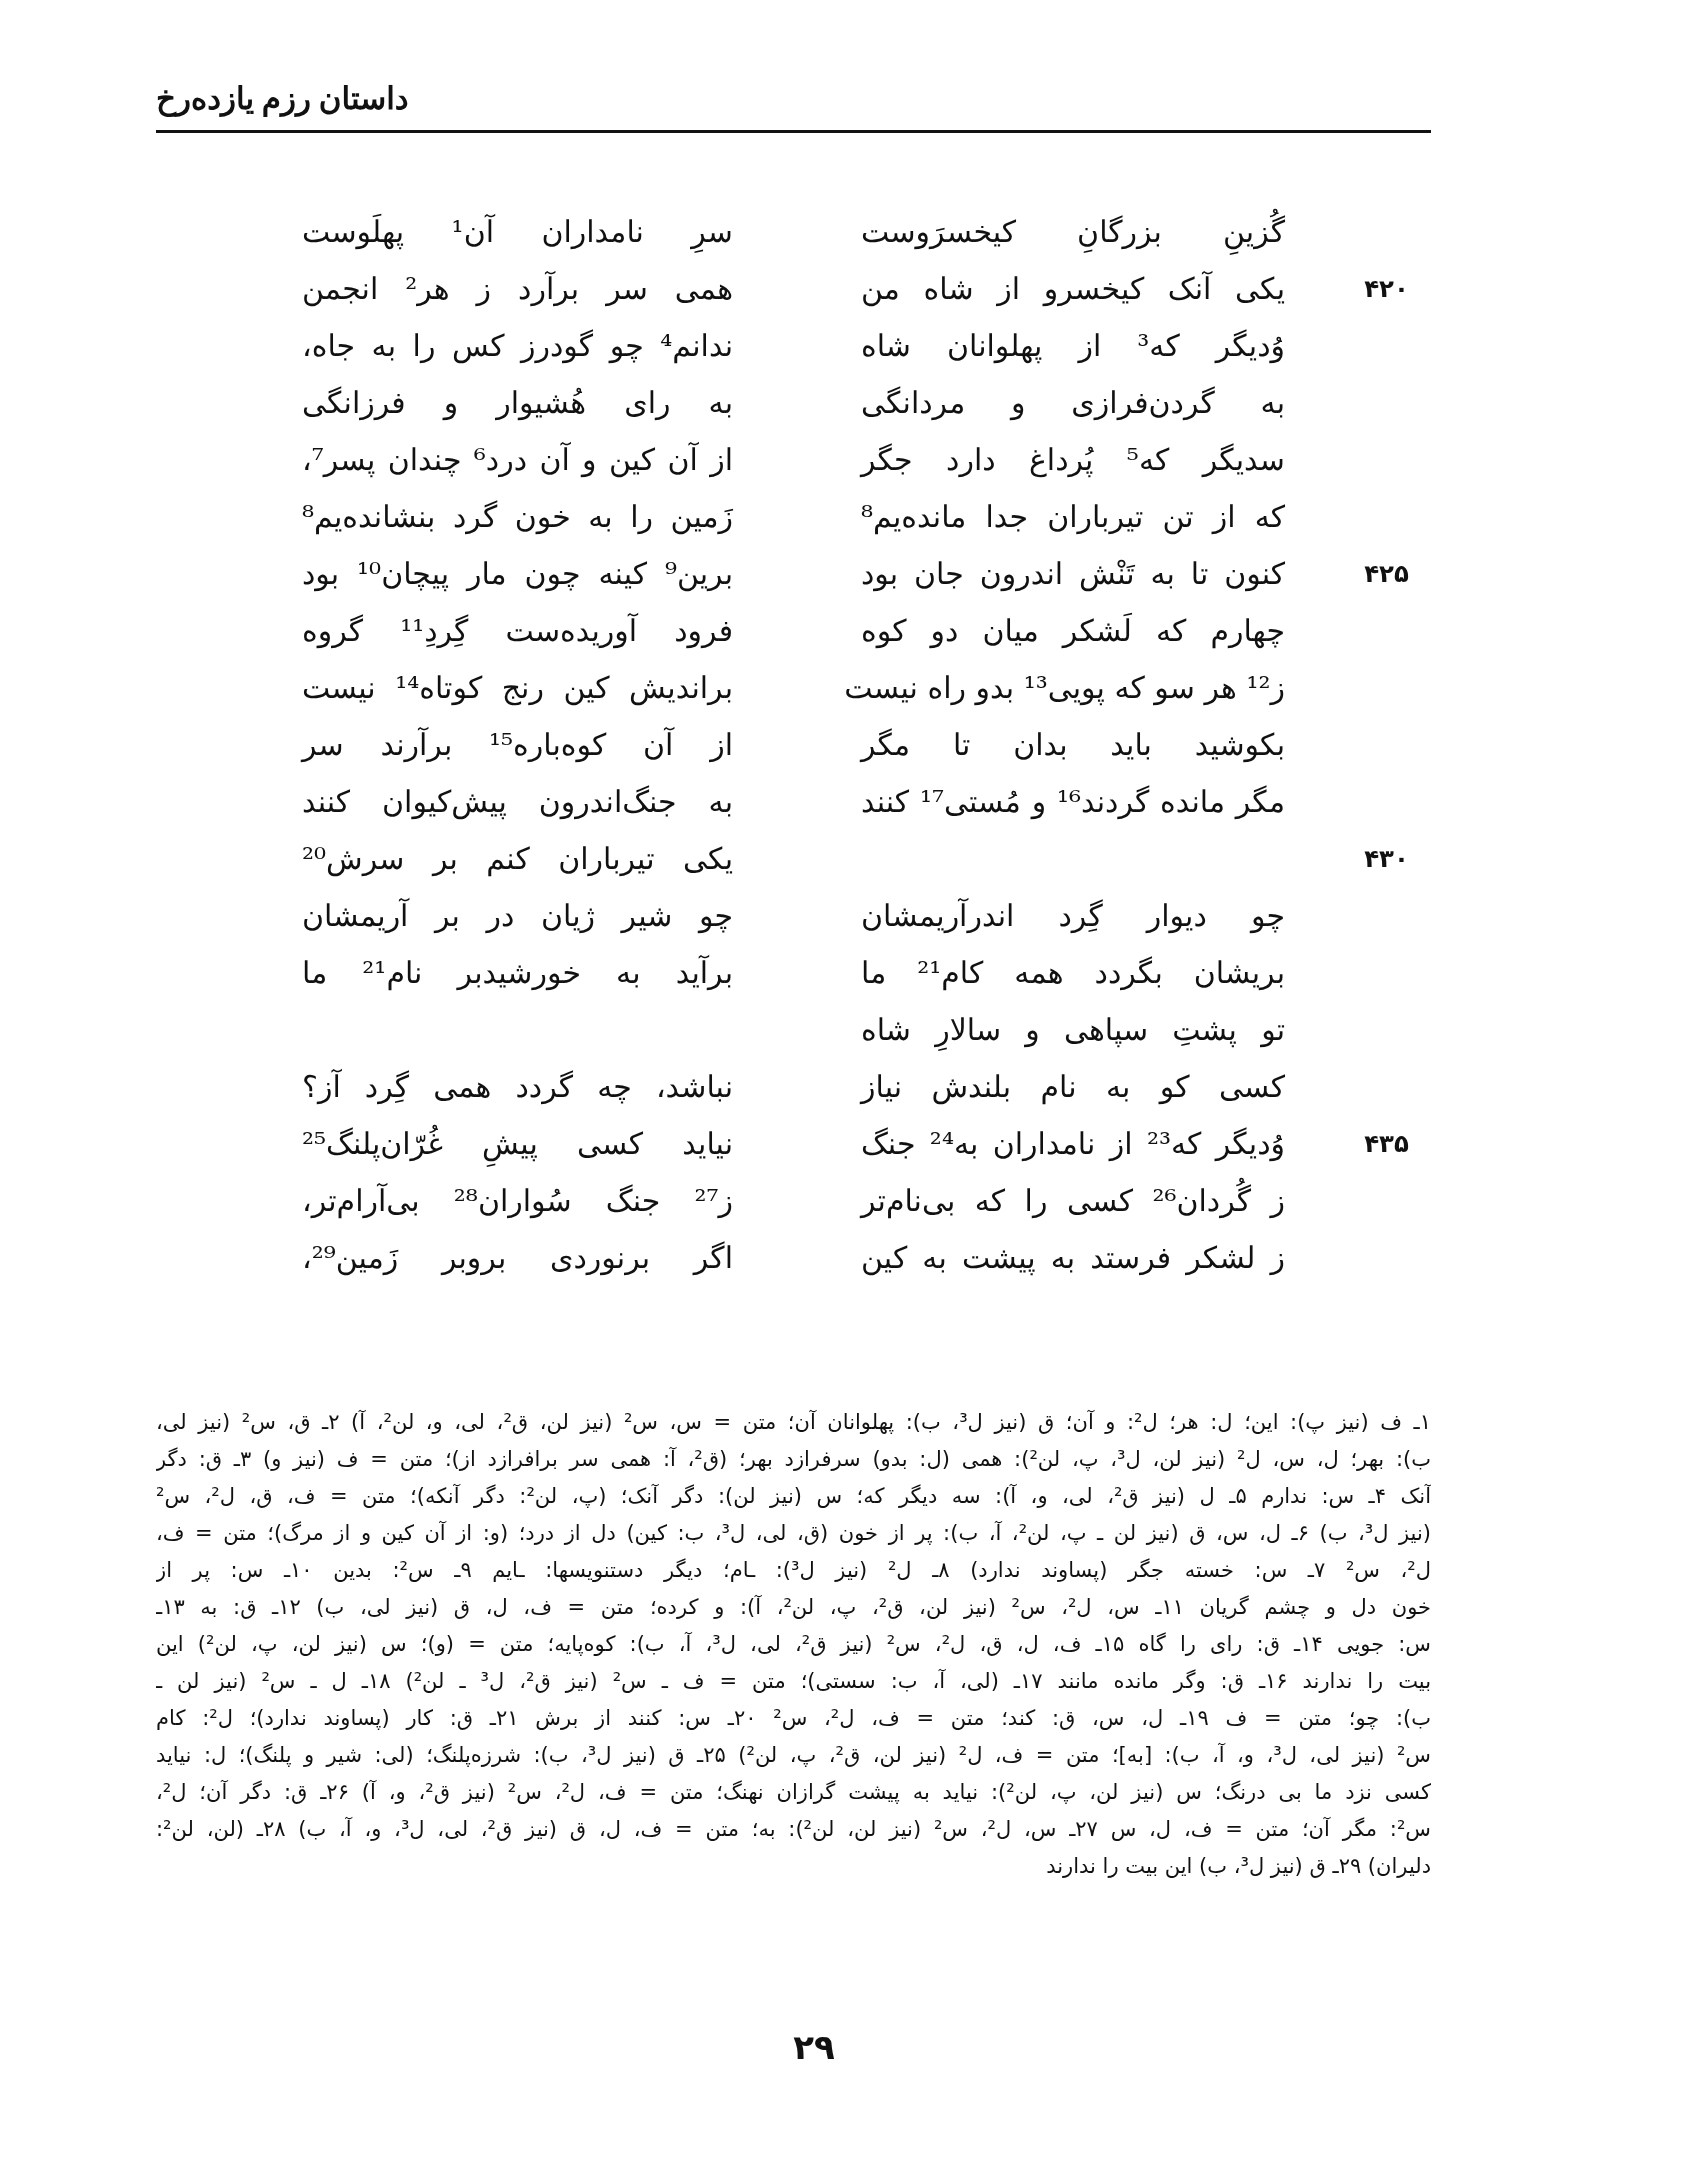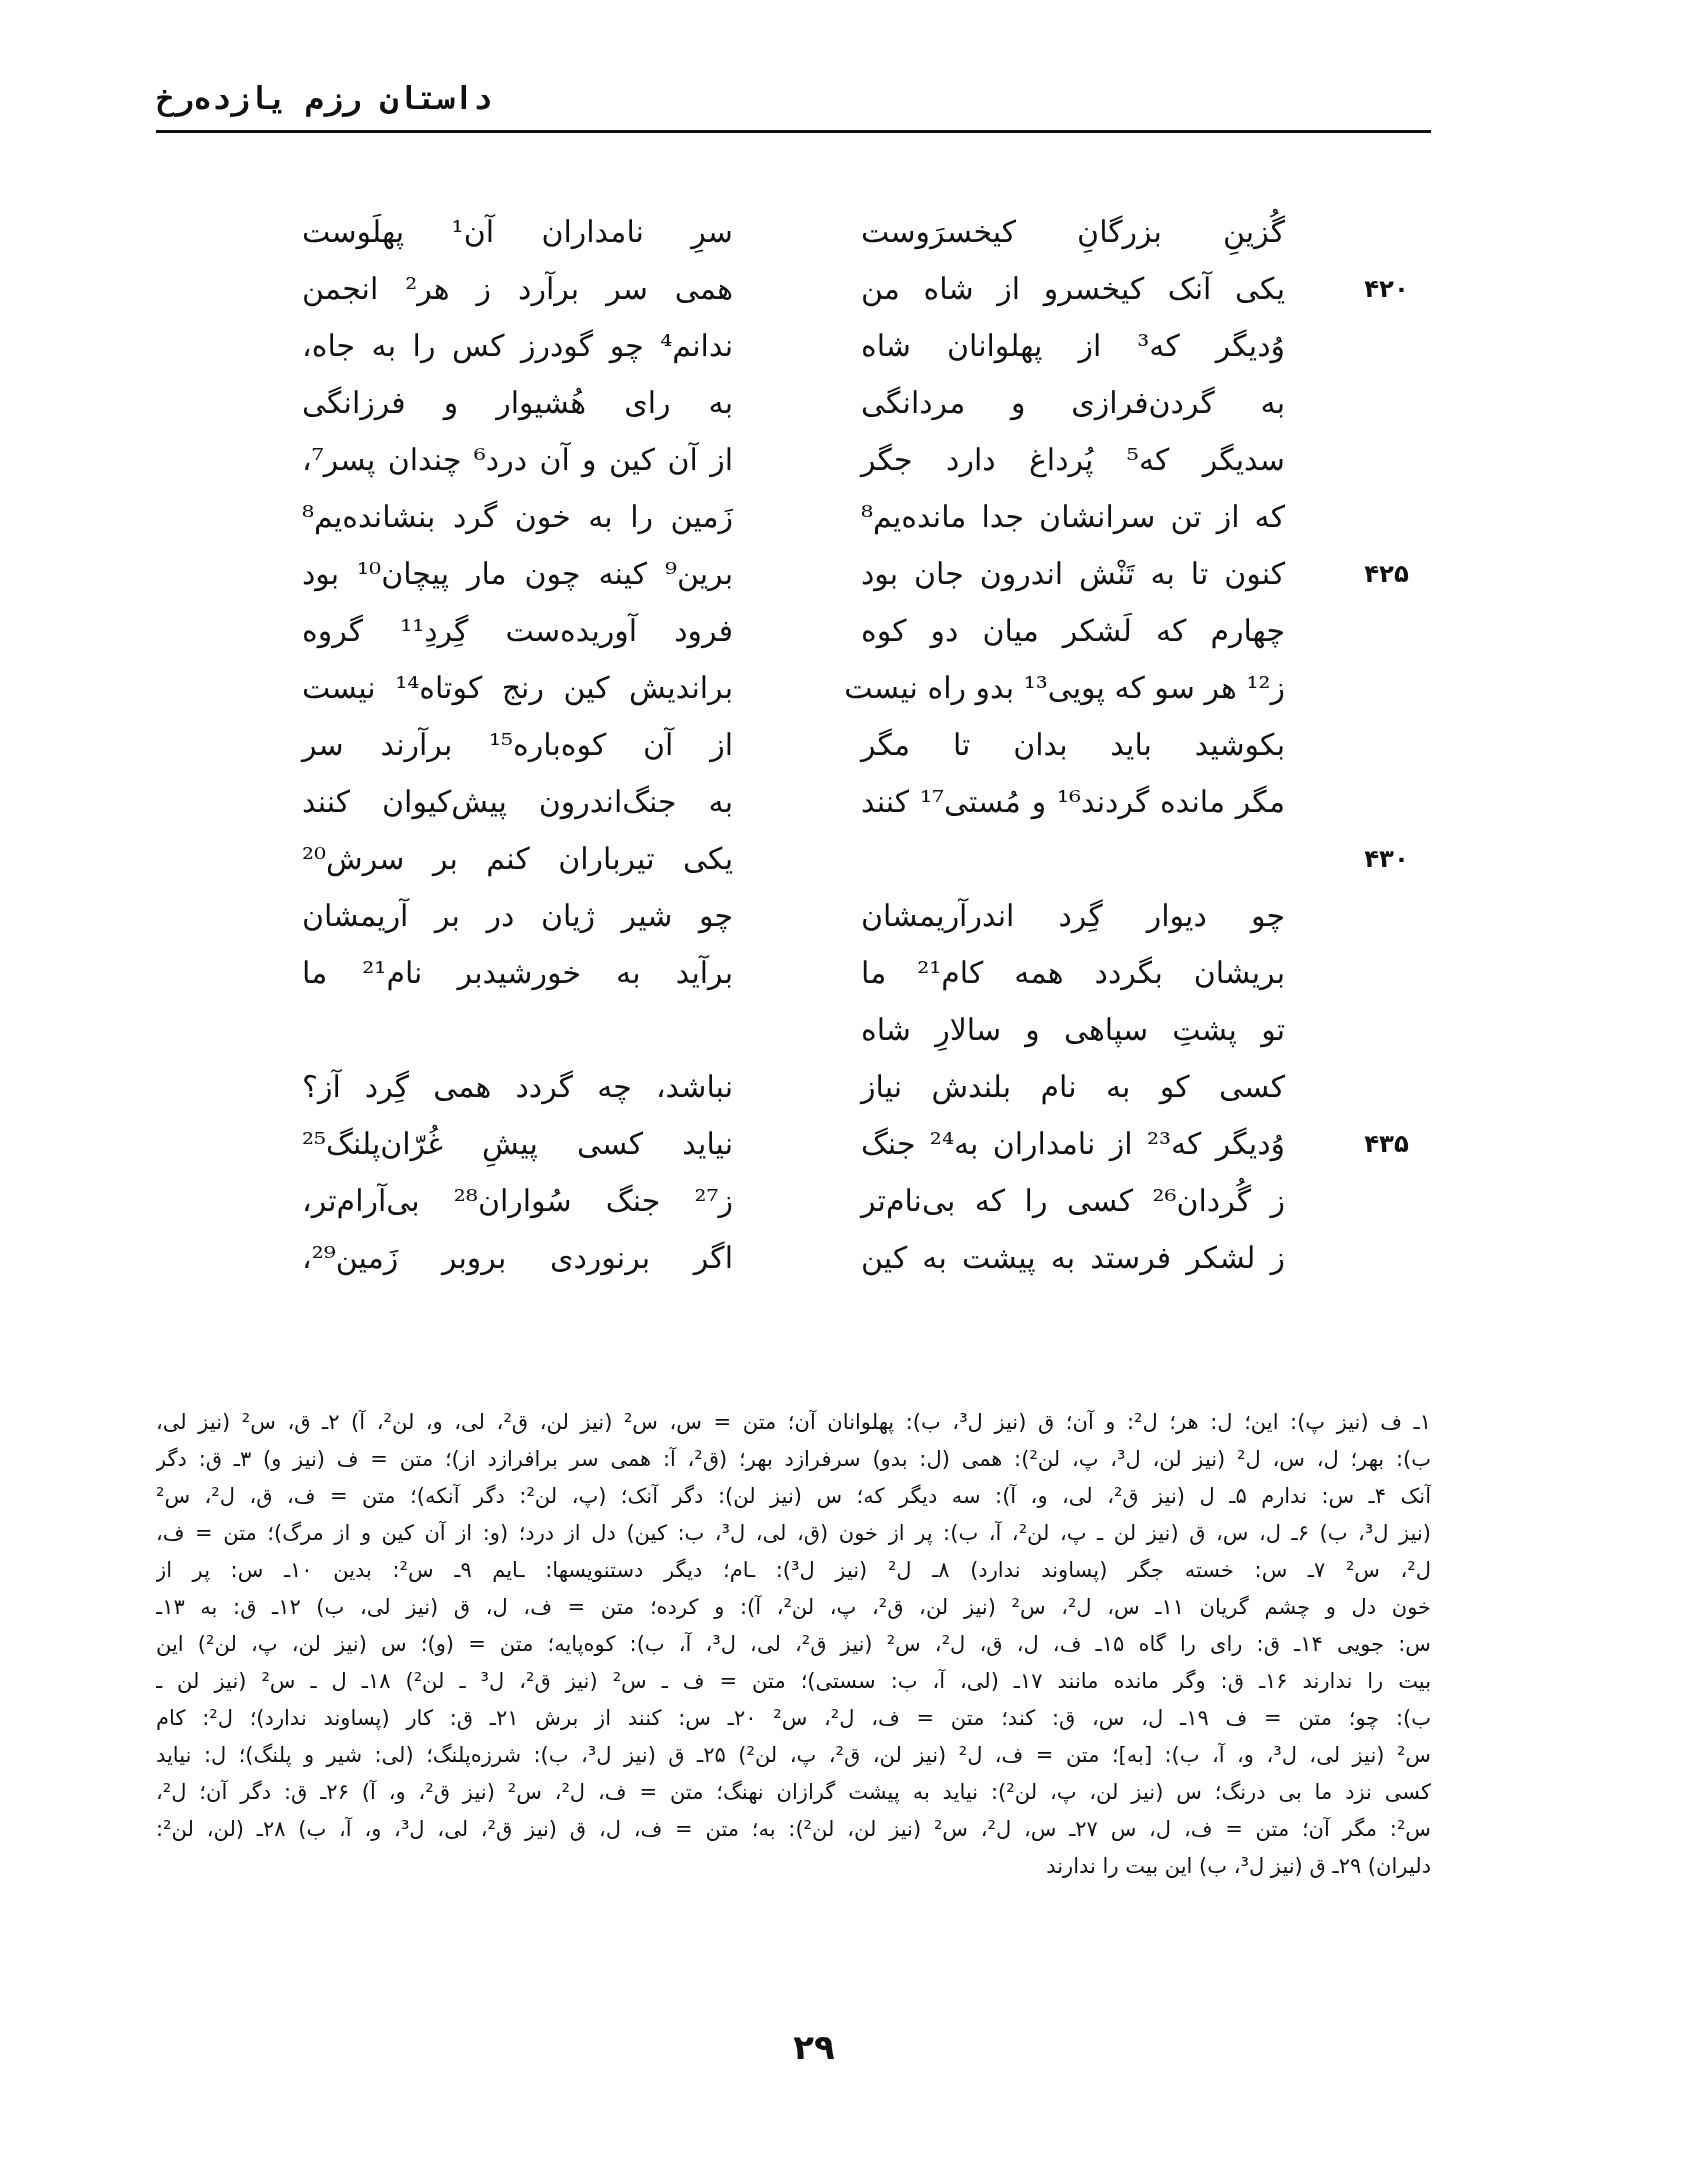--- a/index.html
+++ b/index.html
@@ -2,21 +2,21 @@
 <html style="font-size:11px"><head>
 <meta charset="utf-8">
 <style>
   html, body { margin: 0; padding: 0; background: #ffffff; }
   body {
     width: 1683px; height: 2183px; position: relative; overflow: hidden;
     font-family: "DejaVu Serif", serif; color: #111;
   }
   .running-head {
     position: absolute; left: 156px; top: 80px;
-    font-family: Liberation Mono, monospace; font-weight: bold;
+    font-family: Liberation Serif, serif; font-weight: bold;
     font-size: 31px; direction: rtl; white-space: nowrap;
   }
   .head-rule {
     position: absolute; left: 156px; top: 130px; width: 1275px; height: 3.4px;
     background: #111;
   }
   .verses { position: absolute; left: 0; top: 203px; width: 1683px; }
   .verse-row {
     position: relative; height: 57px; direction: rtl;
   }
@@ -72,21 +72,21 @@
     <span class="hemi hemi-right">به گردن‌فرازی و مردانگی</span>
     <span class="hemi hemi-left">به رای هُشیوار و فرزانگی</span>
   </div>
   <div class="verse-row">
     <span class="line-no"></span>
     <span class="hemi hemi-right">سدیگر که⁵ پُرداغ دارد جگر</span>
     <span class="hemi hemi-left">از آن کین و آن درد⁶ چندان پسر⁷،</span>
   </div>
   <div class="verse-row">
     <span class="line-no"></span>
-    <span class="hemi hemi-right">که از تن سرانشان جدا مانده‌یم⁸</span>
+    <span class="hemi hemi-right">که از تن تیرباران جدا مانده‌یم⁸</span>
     <span class="hemi hemi-left">زَمین را به خون گرد بنشانده‌یم⁸</span>
   </div>
   <div class="verse-row">
     <span class="line-no">۴۲۵</span>
     <span class="hemi hemi-right">کنون تا به تَنْش اندرون جان بود</span>
     <span class="hemi hemi-left">برین⁹ کینه چون مار پیچان¹⁰ بود</span>
   </div>
   <div class="verse-row">
     <span class="line-no"></span>
     <span class="hemi hemi-left">فرود آوریده‌ست گِردِ¹¹ گروه</span>

